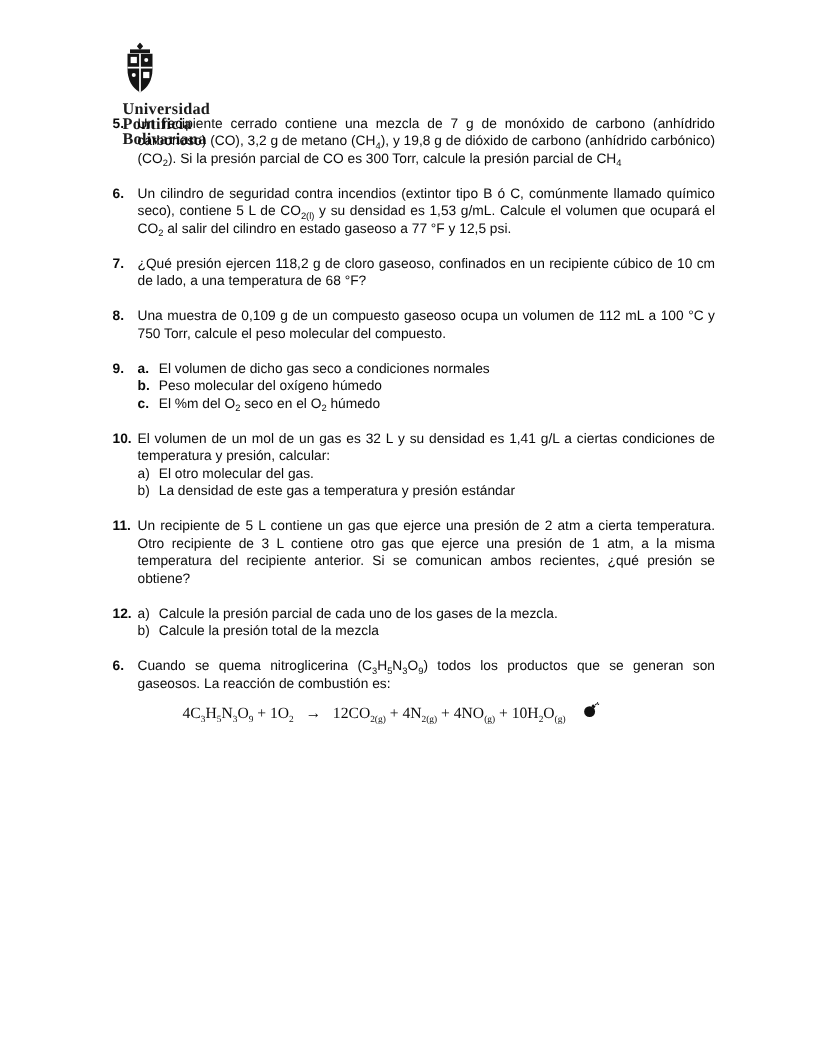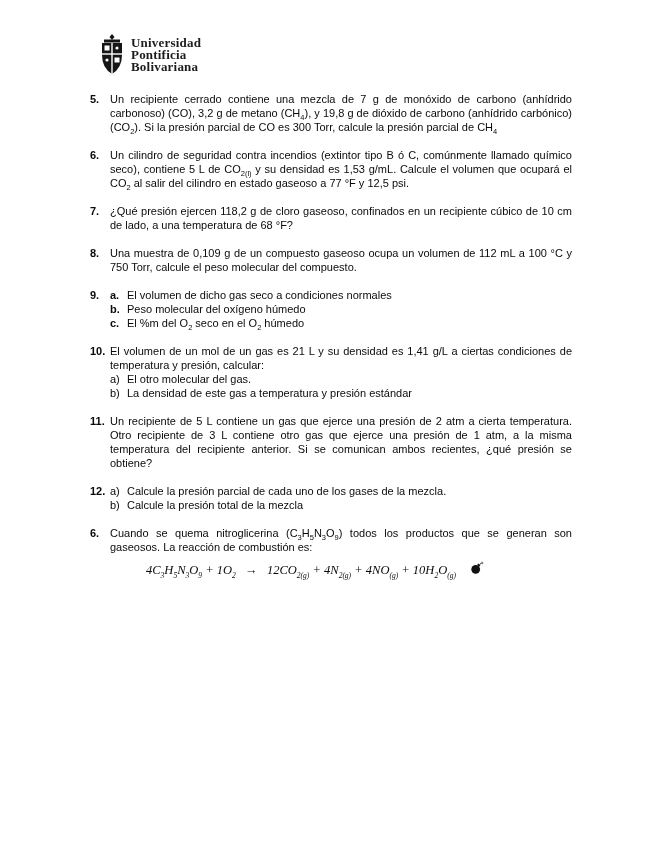--- a/index.html
+++ b/index.html
@@ -8,21 +8,21 @@
     width:655px; height:848px;
     font-family:"Liberation Sans", sans-serif;
     color:#000;
   }
   .page {
     position:relative; width:655px; height:848px;
     background:#ffffff; overflow:hidden;
   }
   .header {
     position:absolute; top:34px; left:98px;
-    display:flex; align-items:center; gap:5px;
+    display:flex; align-items:flex-start; gap:5px;flex-direction:column;
   }
   .crest { display:inline-block; width:28px; height:42px; }
   .logo-text {
     font-family:"Liberation Serif", serif;
     font-weight:bold; font-size:13px; line-height:12px;
     color:#1c1c1c; letter-spacing:0.2px;
   }
   .content {
     position:absolute; top:92px; left:90px; width:482px;
     font-size:11px; line-height:14px; text-align:justify;
@@ -31,21 +31,21 @@
   .problem { display:flex; margin-bottom:14px; }
   .num { flex:0 0 20px; font-weight:bold; }
   .pbody { flex:1; min-width:0; }
   .subitem { display:flex; }
   .subitem .slabel { flex:0 0 17px; }
   .subitem .slabel.bold { font-weight:bold; }
   .stext { flex:1; }
   sub { font-size:7.5px; line-height:0; }
   .equation {
     font-family:"Liberation Serif", serif;
-    font-style:italic; font-size:12.5px;
+    font-size:12.5px;
     padding-left:36px; margin:9px 0 9px 0;
     text-align:right; white-space:nowrap;
     display:flex; align-items:center; gap:14px;
   }
   .bomb { display:inline-block; width:14px; height:14px; position:relative; top:-2px; }
 </style>
 </head>
 <body>
 
 <div class="page">
@@ -107,21 +107,21 @@
         <div class="subitem">
           <span class="slabel bold">c.</span>
           <div class="stext">El %m del O<sub>2</sub> seco en el O<sub>2</sub> húmedo</div>
         </div>
       </div>
     </div>
 
     <div class="problem">
       <span class="num">10.</span>
       <div class="pbody">
-        <div>El volumen de un mol de un gas es 21 L y su densidad es 1,41 g/L a ciertas condiciones de temperatura y presión, calcular:</div>
+        <div>El volumen de un mol de un gas es 32 L y su densidad es 1,41 g/L a ciertas condiciones de temperatura y presión, calcular:</div>
         <div class="subitem">
           <span class="slabel">a)</span>
           <div class="stext">El otro molecular del gas.</div>
         </div>
         <div class="subitem">
           <span class="slabel">b)</span>
           <div class="stext">La densidad de este gas a temperatura y presión estándar</div>
         </div>
       </div>
     </div>

